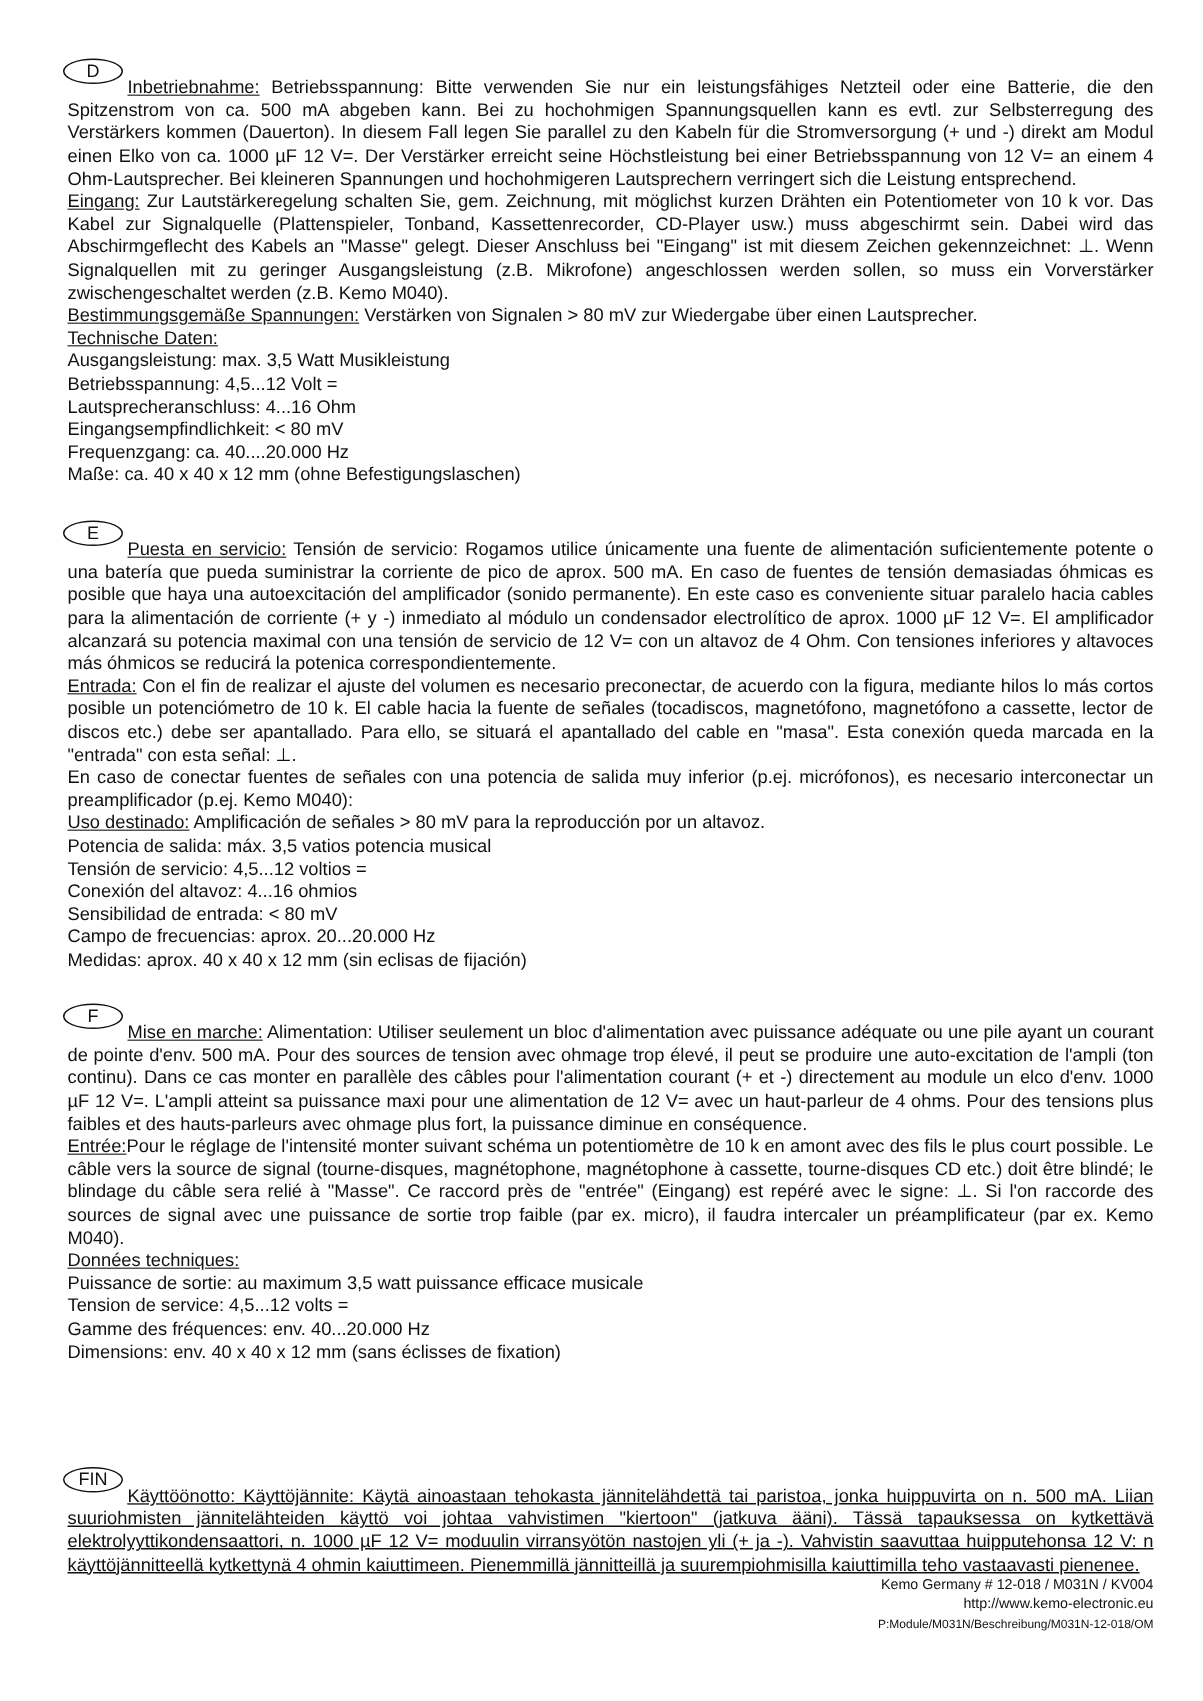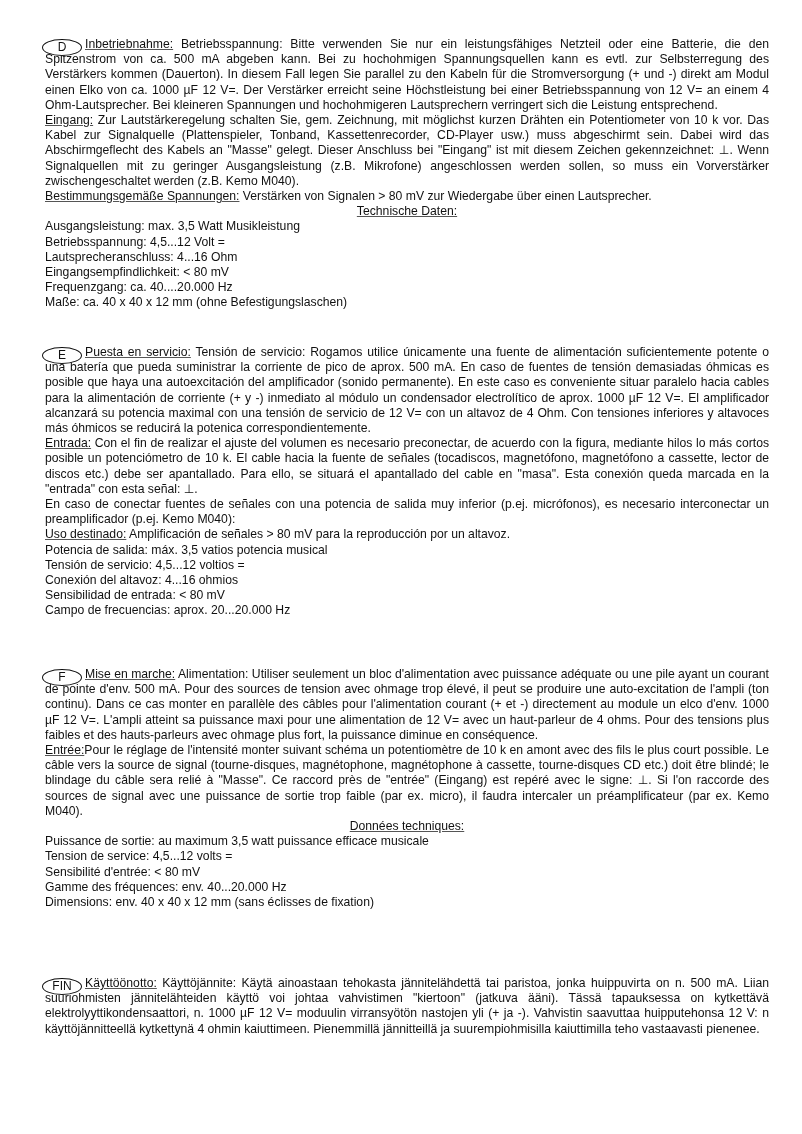--- a/index.html
+++ b/index.html
@@ -1,24 +1,24 @@
 <!DOCTYPE html>
 <html><head>
 <meta charset="utf-8">
 <style>
   html, body { margin: 0; padding: 0; background: #ffffff; }
   body { width: 802px; height: 1134px; position: relative; overflow: hidden;
          font-family: "Liberation Sans", "DejaVu Sans", sans-serif; color: #111; }
   .page { position: absolute; left: 0; top: 0; width: 802px; height: 1134px; }
   .section { position: absolute; left: 45px; width: 724px; font-size: 12.2px; line-height: 15.2px; }
   .para { margin: 0; text-align: justify; }
-  .para.first { text-indent: 40px; }
+  .para.first { text-indent: 40px; margin-top: 14px; }
   .badge { position: absolute; left: -3px; top: 2px; width: 38px; height: 15px; border: 1px solid #111;
            border-radius: 50%; font-size: 12px; line-height: 15px; text-align: center; background: #fff; }
-  .heading { text-decoration: underline; text-decoration-color: #555; text-align: center; }
+  .heading { text-decoration: underline; text-decoration-color: #555; }
   .spec { margin: 0; }
   .footer { position: absolute; right: 33px; top: 1050px; text-align: right; font-size: 9.5px; line-height: 13px; }
   .footer .small { font-size: 8px; }
 </style>
 </head>
 <body>
 
 <div class="page">
 
   <div class="section" style="top:37px;">
@@ -39,32 +39,37 @@
     <span class="badge">E</span>
     <p class="para first"><span class="heading">Puesta en servicio:</span><span> Tensión de servicio: Rogamos utilice únicamente una fuente de alimentación suficientemente potente o una batería que pueda suministrar la corriente de pico de aprox. 500 mA. En caso de fuentes de tensión demasiadas óhmicas es posible que haya una autoexcitación del amplificador (sonido permanente). En este caso es conveniente situar paralelo hacia cables para la alimentación de corriente (+ y -) inmediato al módulo un condensador electrolítico de aprox. 1000 µF 12 V=. El amplificador alcanzará su potencia maximal con una tensión de servicio de 12 V= con un altavoz de 4 Ohm. Con tensiones inferiores y altavoces más óhmicos se reducirá la potenica correspondientemente.</span></p>
     <p class="para"><span class="heading">Entrada:</span><span> Con el fin de realizar el ajuste del volumen es necesario preconectar, de acuerdo con la figura, mediante hilos lo más cortos posible un potenciómetro de 10 k. El cable hacia la fuente de señales (tocadiscos, magnetófono, magnetófono a cassette, lector de discos etc.) debe ser apantallado. Para ello, se situará el apantallado del cable en "masa". Esta conexión queda marcada en la "entrada" con esta señal: ⊥.</span></p>
     <p class="para">En caso de conectar fuentes de señales con una potencia de salida muy inferior (p.ej. micrófonos), es necesario interconectar un preamplificador (p.ej. Kemo M040):</p>
     <p class="para"><span class="heading">Uso destinado:</span><span> Amplificación de señales &gt; 80 mV para la reproducción por un altavoz.</span></p>
     <p class="spec">Potencia de salida: máx. 3,5 vatios potencia musical</p>
     <p class="spec">Tensión de servicio: 4,5...12 voltios =</p>
     <p class="spec">Conexión del altavoz: 4...16 ohmios</p>
     <p class="spec">Sensibilidad de entrada: &lt; 80 mV</p>
     <p class="spec">Campo de frecuencias: aprox. 20...20.000 Hz</p>
+    <p class="spec">Medidas: aprox. 40 x 40 x 12 mm (sin eclisas de fijación)</p>
   </div>
 
   <div class="section" style="top:667px;">
     <span class="badge">F</span>
     <p class="para first"><span class="heading">Mise en marche:</span><span> Alimentation: Utiliser seulement un bloc d'alimentation avec puissance adéquate ou une pile ayant un courant de pointe d'env. 500 mA. Pour des sources de tension avec ohmage trop élevé, il peut se produire une auto-excitation de l'ampli (ton continu). Dans ce cas monter en parallèle des câbles pour l'alimentation courant (+ et -) directement au module un elco d'env. 1000 µF 12 V=. L'ampli atteint sa puissance maxi pour une alimentation de 12 V= avec un haut-parleur de 4 ohms. Pour des tensions plus faibles et des hauts-parleurs avec ohmage plus fort, la puissance diminue en conséquence.</span></p>
     <p class="para"><span class="heading">Entrée:</span><span>Pour le réglage de l'intensité monter suivant schéma un potentiomètre de 10 k en amont avec des fils le plus court possible. Le câble vers la source de signal (tourne-disques, magnétophone, magnétophone à cassette, tourne-disques CD etc.) doit être blindé; le blindage du câble sera relié à "Masse". Ce raccord près de "entrée" (Eingang) est repéré avec le signe: ⊥. Si l'on raccorde des sources de signal avec une puissance de sortie trop faible (par ex. micro), il faudra intercaler un préamplificateur (par ex. Kemo M040).</span></p>
     <p class="spec heading">Données techniques:</p>
     <p class="spec">Puissance de sortie: au maximum 3,5 watt puissance efficace musicale</p>
     <p class="spec">Tension de service: 4,5...12 volts =</p>
-    <p class="spec">Sensibilité d'entrée: &lt; 80 mV</p>
     <p class="spec">Gamme des fréquences: env. 40...20.000 Hz</p>
     <p class="spec">Dimensions: env. 40 x 40 x 12 mm (sans éclisses de fixation)</p>
   </div>
 
-  <div class="section" style="top:976px;">
+  <div class="section" style="top:976px;text-decoration:underline;">
     <span class="badge">FIN</span>
     <p class="para first"><span class="heading">Käyttöönotto:</span><span> Käyttöjännite: Käytä ainoastaan tehokasta jännitelähdettä tai paristoa, jonka huippuvirta on n. 500 mA. Liian suuriohmisten jännitelähteiden käyttö voi johtaa vahvistimen "kiertoon" (jatkuva ääni). Tässä tapauksessa on kytkettävä elektrolyyttikondensaattori, n. 1000 µF 12 V= moduulin virransyötön nastojen yli (+ ja -). Vahvistin saavuttaa huipputehonsa 12 V: n käyttöjännitteellä kytkettynä 4 ohmin kaiuttimeen. Pienemmillä jännitteillä ja suurempiohmisilla kaiuttimilla teho vastaavasti pienenee.</span></p>
   </div>
 
+  <div class="footer">
+    <div>Kemo Germany # 12-018 / M031N / KV004</div>
+    <div>http://www.kemo-electronic.eu</div>
+    <div class="small">P:Module/M031N/Beschreibung/M031N-12-018/OM</div>
+  </div>
 </div>
 
 </body></html>

